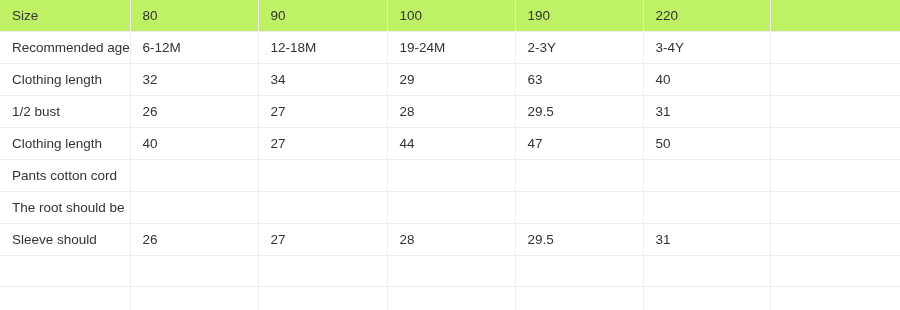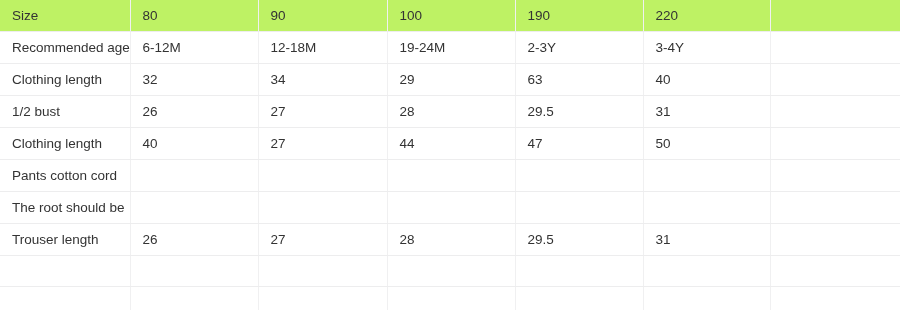--- a/index.html
+++ b/index.html
@@ -137,21 +137,21 @@
     <tr>
       <td>The root should be</td>
       <td></td>
       <td></td>
       <td></td>
       <td></td>
       <td></td>
       <td></td>
     </tr>
     <tr>
-      <td>Trouser length</td>
+      <td>Sleeve should</td>
       <td>26</td>
       <td>27</td>
       <td>28</td>
       <td>29.5</td>
       <td>31</td>
       <td></td>
     </tr>
     <tr class="empty-row">
       <td></td>
       <td></td>

